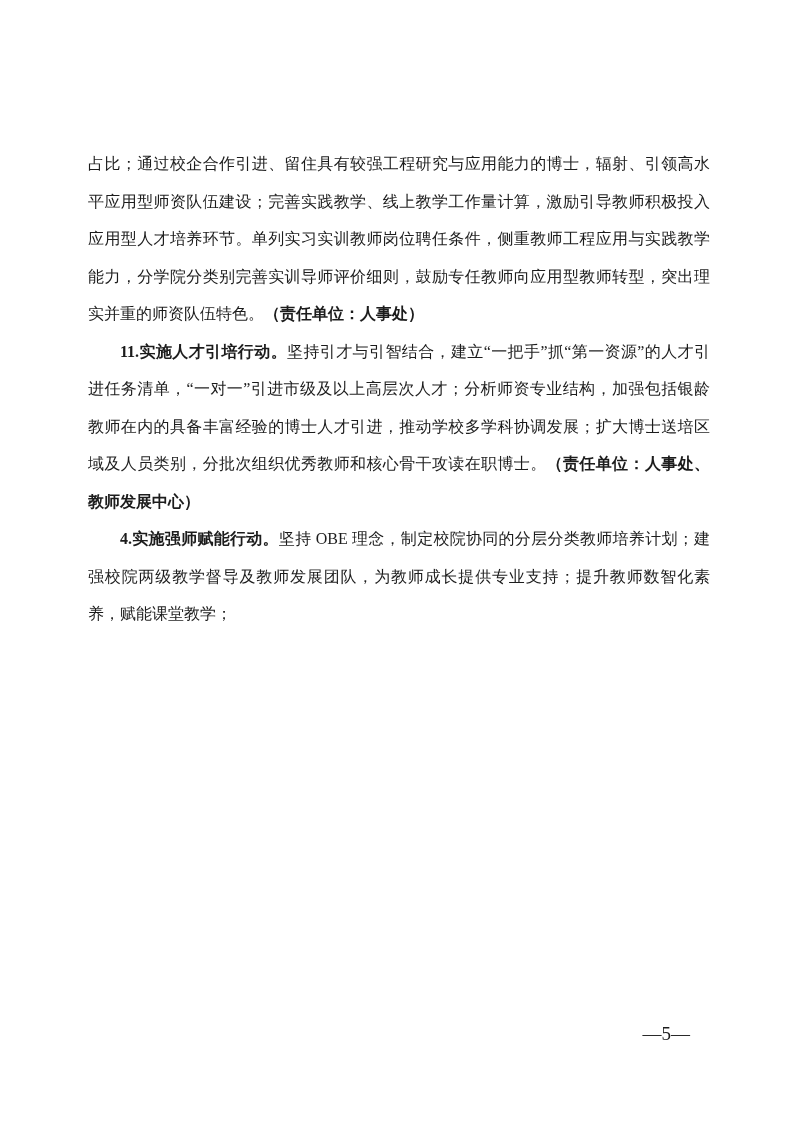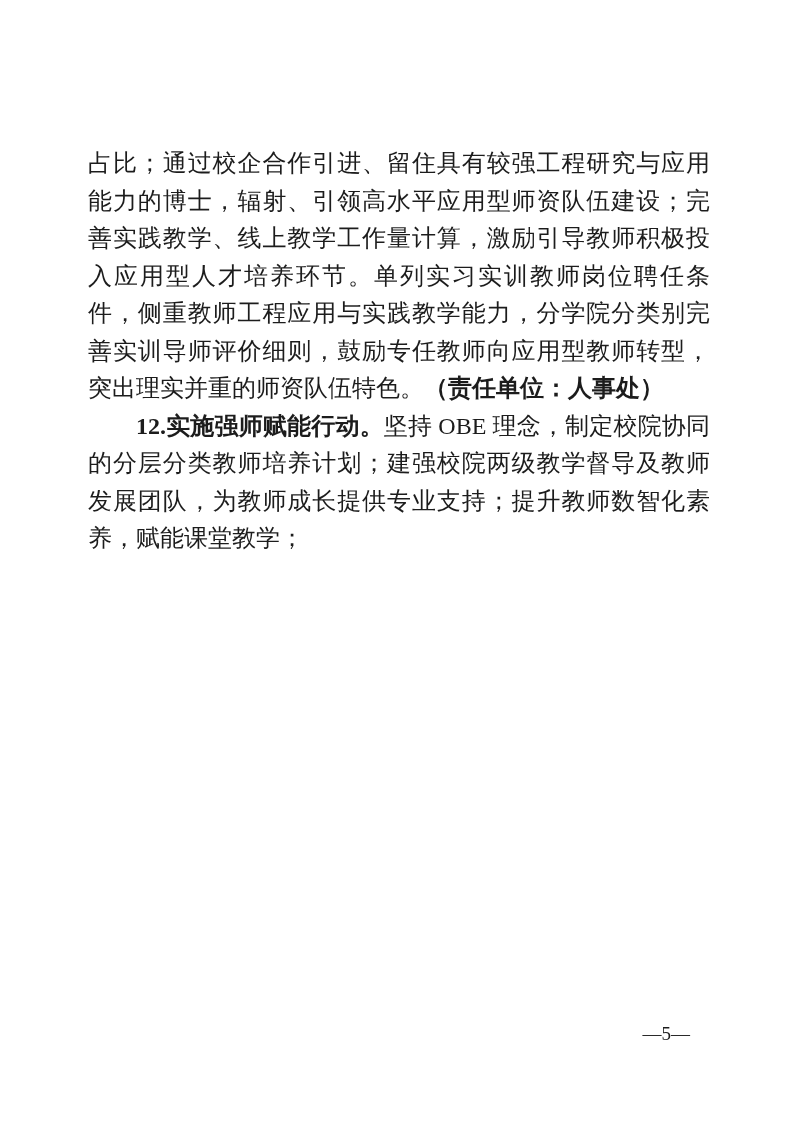--- a/index.html
+++ b/index.html
@@ -14,21 +14,21 @@
     background: #ffffff;
     overflow: hidden;
     font-family: "Liberation Serif", "DejaVu Serif", serif;
     color: #1c1c1c;
   }
   .text-block {
     position: absolute;
     left: 88px;
     top: 145px;
     width: 622px;
-    font-size: 24px;
+    font-size: 16px;
     line-height: 37.5px;
     text-align: justify;
     text-justify: inter-character;
   }
   .para {
     margin: 0;
     padding: 0;
     text-indent: 2em;
   }
   .para.no-indent {
@@ -52,21 +52,22 @@
 </style>
 </head>
 <body>
 
 <div class="page">
 
   <div class="text-block">
 
     <p class="para no-indent"><span class="lead"></span><span class="body-text">占比；通过校企合作引进、留住具有较强工程研究与应用能力的博士，辐射、引领高水平应用型师资队伍建设；完善实践教学、线上教学工作量计算，激励引导教师积极投入应用型人才培养环节。单列实习实训教师岗位聘任条件，侧重教师工程应用与实践教学能力，分学院分类别完善实训导师评价细则，鼓励专任教师向应用型教师转型，突出理实并重的师资队伍特色。</span><span class="tail">（责任单位：人事处）</span></p>
 
+    <p class="para"><span class="lead">11.实施人才引培行动。</span><span class="body-text">坚持引才与引智结合，建立“一把手”抓“第一资源”的人才引进任务清单，“一对一”引进市级及以上高层次人才；分析师资专业结构，加强包括银龄教师在内的具备丰富经验的博士人才引进，推动学校多学科协调发展；扩大博士送培区域及人员类别，分批次组织优秀教师和核心骨干攻读在职博士。</span><span class="tail">（责任单位：人事处、教师发展中心）</span></p>
 
 
-    <p class="para"><span class="lead">12.实施强师赋能行动。</span><span class="body-text">坚持 OBE 理念，制定校院协同的分层分类教师培养计划；建强校院两级教学督导及教师发展团队，为教师成长提供专业支持；提升教师数智化素养，赋能课堂教学；</span><span class="tail"></span></p>
+    <p class="para"><span class="lead">4.实施强师赋能行动。</span><span class="body-text">坚持 OBE 理念，制定校院协同的分层分类教师培养计划；建强校院两级教学督导及教师发展团队，为教师成长提供专业支持；提升教师数智化素养，赋能课堂教学；</span><span class="tail"></span></p>
 
   </div>
 
   <div class="footer">—5—</div>
 
 </div>
 
 </body></html>

